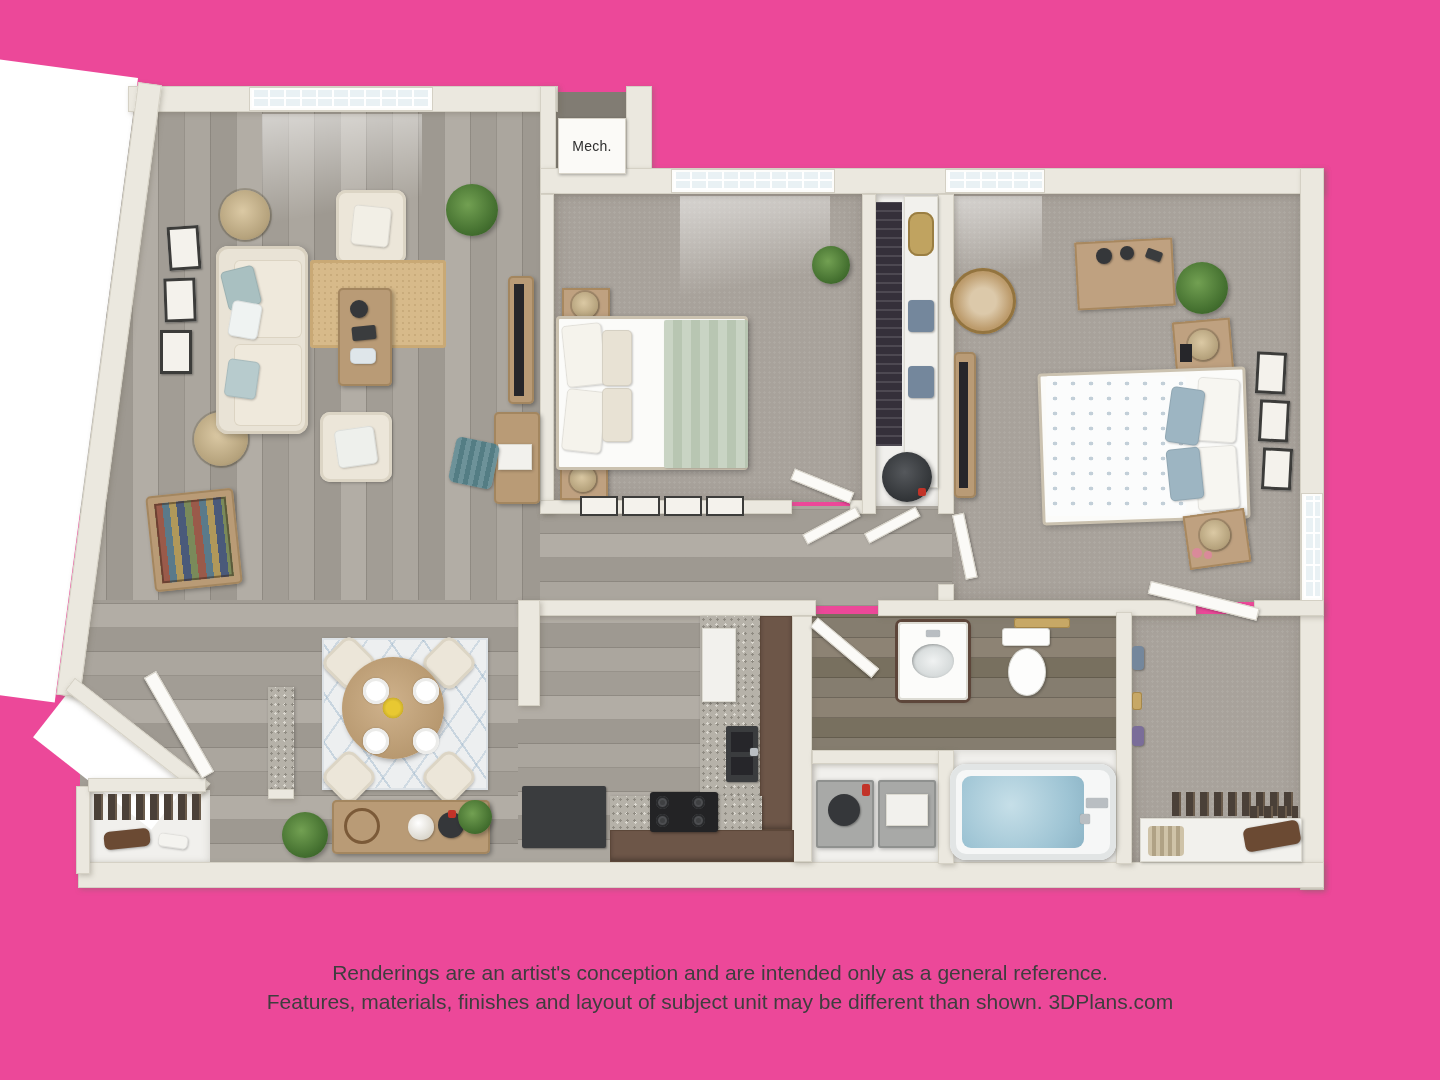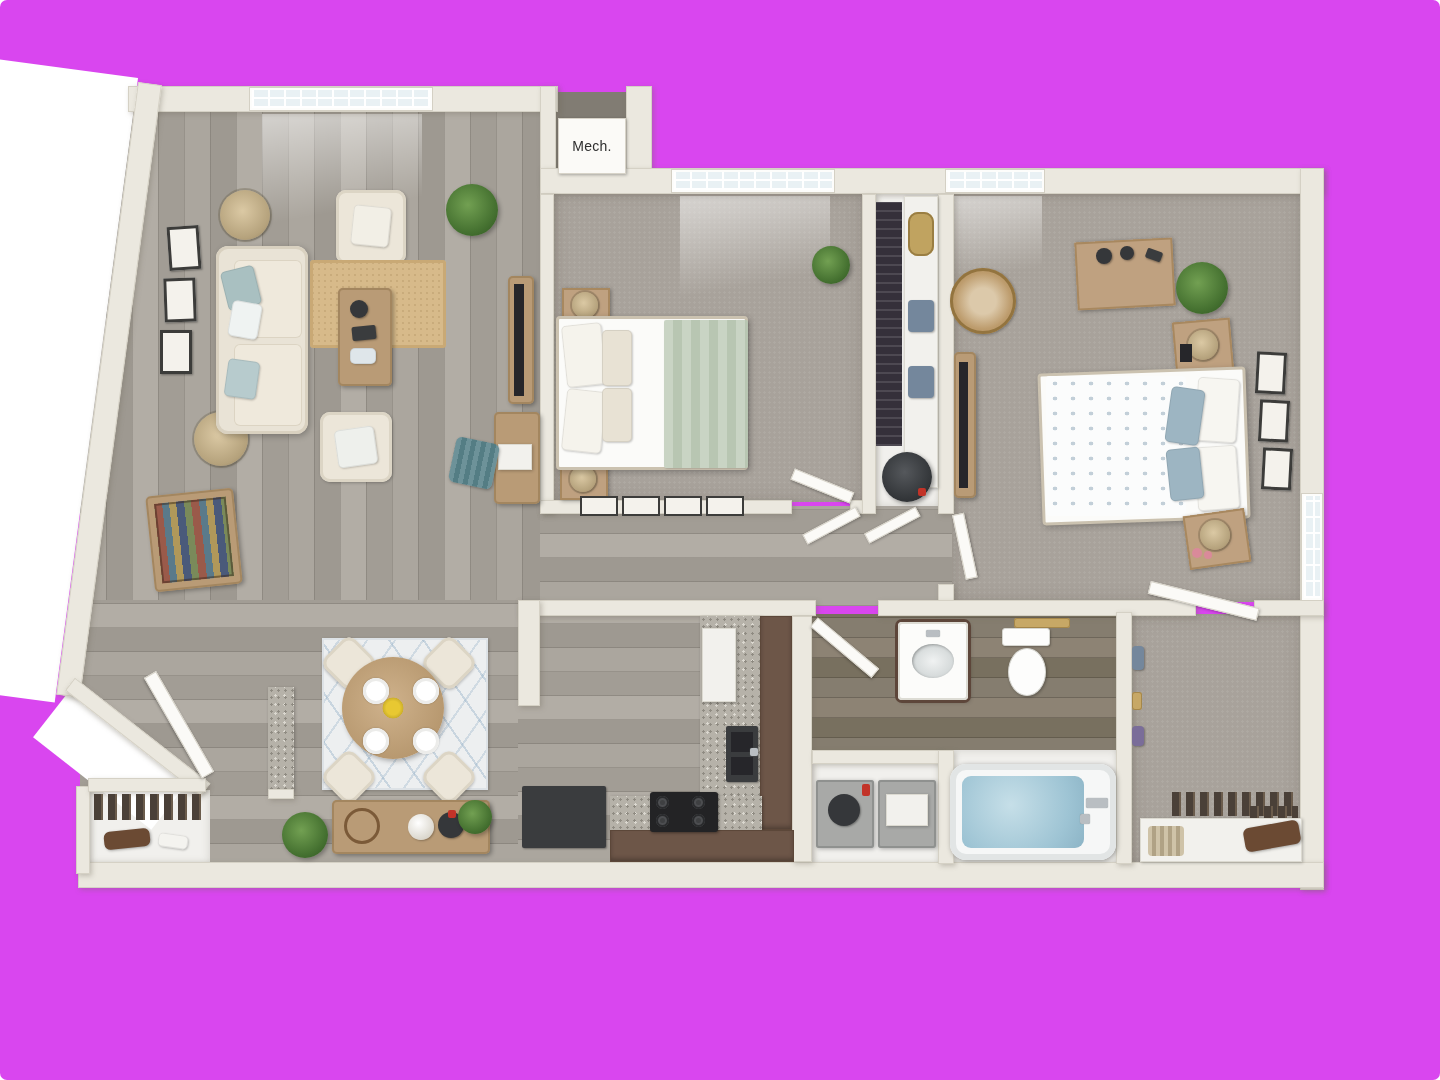--- a/index.html
+++ b/index.html
@@ -1,17 +1,17 @@
 <!DOCTYPE html>
 <html><head>
 <meta charset="utf-8">
 <style>
   html,body{margin:0;padding:0;background:#fff;}
-  #page{position:relative;width:1440px;height:1080px;background:#d946ef;overflow:hidden;
-        font-family:"Liberation Sans",sans-serif;border-radius:7px;}
+  #page{position:relative;width:1440px;height:1080px;background:#ec4899;overflow:hidden;
+        font-family:"Liberation Sans",sans-serif;}
   #plan{position:absolute;left:0;top:0;width:1440px;height:1080px;}
   .it{position:absolute;box-sizing:border-box;}
 
   
   .wood-v{background-color:#a9a49c;background-image:
      repeating-linear-gradient(90deg,rgba(60,55,48,.18) 0 1px,transparent 1px 26px),
      repeating-linear-gradient(90deg,#aba69e 0 26px,#9e9991 26px 52px,#b2ada5 52px 78px,#a29d95 78px 104px);}
   .wood-h{background-color:#a9a49c;background-image:
      repeating-linear-gradient(0deg,rgba(60,55,48,.18) 0 1px,transparent 1px 24px),
      repeating-linear-gradient(0deg,#aba69e 0 24px,#9e9991 24px 48px,#b2ada5 48px 72px,#a29d95 72px 96px);}
@@ -281,13 +281,17 @@
       <div class="it pillow" style="left: 1168px; top: 388px; width: 34px; height: 56px; transform: rotate(8deg); transform-origin: center center; background: rgb(157, 181, 194);"></div>
       <div class="it pillow" style="left: 1168px; top: 448px; width: 34px; height: 52px; transform: rotate(-6deg); transform-origin: center center; background: rgb(157, 181, 194);"></div>
       <div class="it nstand" style="left: 1186px; top: 512px; width: 62px; height: 54px; transform: rotate(-8deg); transform-origin: center center;"></div>
       <div class="it lamp" style="left: 1200px; top: 520px; width: 30px; height: 30px;"></div>
       <div class="it pink" style="left: 1192px; top: 548px; width: 10px; height: 10px;"></div>
       <div class="it pink" style="left: 1204px; top: 551px; width: 8px; height: 8px;"></div>
       <div class="it frame" style="left: 1256px; top: 352px; width: 30px; height: 42px; transform: rotate(3deg); transform-origin: center center;"></div>
       <div class="it frame" style="left: 1259px; top: 400px; width: 30px; height: 42px; transform: rotate(3deg); transform-origin: center center;"></div>
       <div class="it frame" style="left: 1262px; top: 448px; width: 30px; height: 42px; transform: rotate(3deg); transform-origin: center center;"></div>
     </div>
+  <div id="disclaimer">
+    <div>Renderings are an artist's conception and are intended only as a general reference.</div>
+    <div>Features, materials, finishes and layout of subject unit may be different than shown. 3DPlans.com</div>
+  </div>
 </div>
 
 </body></html>

